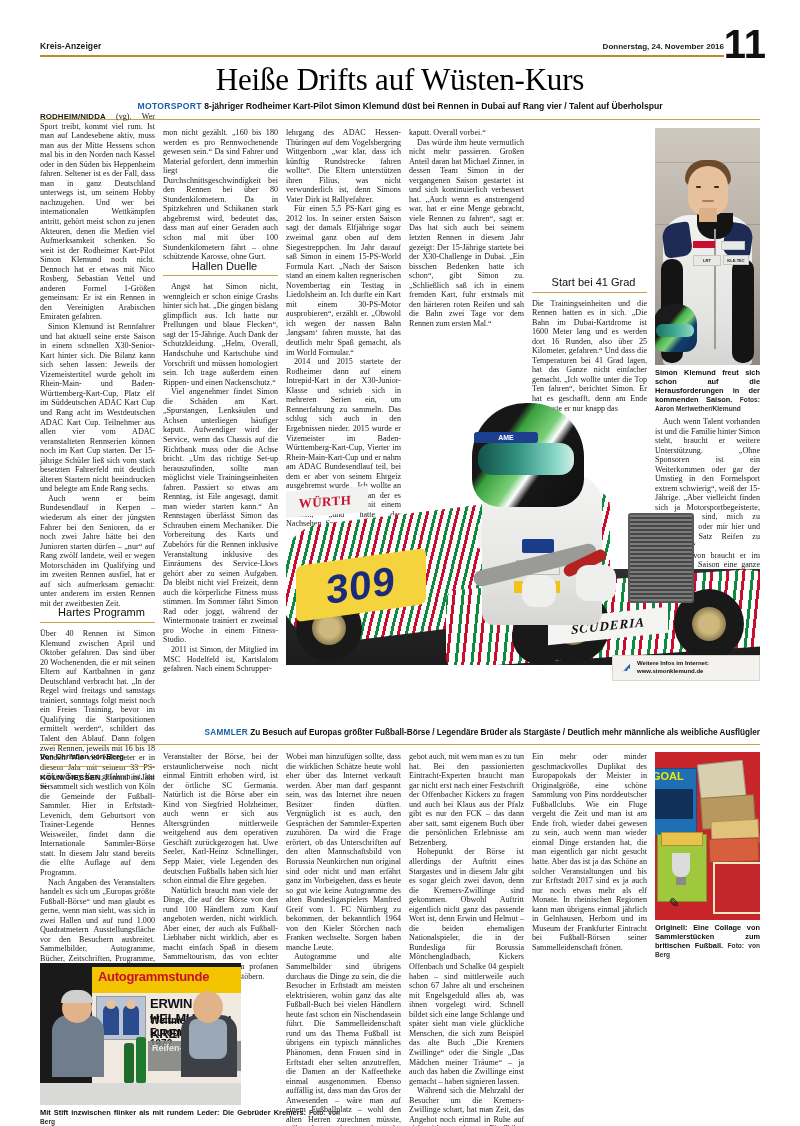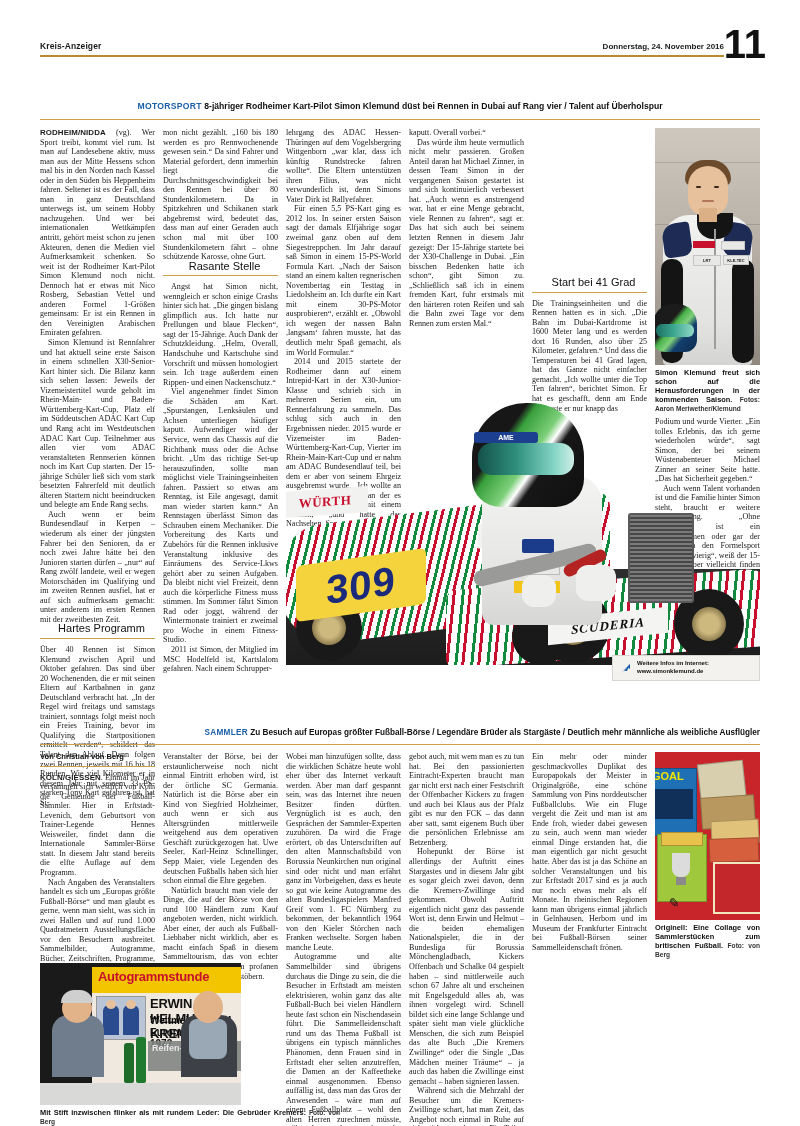--- a/index.html
+++ b/index.html
@@ -35,21 +35,21 @@
   .col p.noind{text-indent:0;}
   .col p.lead{text-indent:0;}
   .lead b{font-family:"Liberation Sans",sans-serif;font-size:7.9px;font-weight:700;letter-spacing:.1px;}
   .byline{font-family:"Liberation Sans",sans-serif;font-size:7.6px;font-weight:700;color:#111;}
 
   .subhead{font-family:"Liberation Sans",sans-serif;font-size:11px;font-weight:400;
     text-align:center;color:#111;margin:7px 0 0 0;text-indent:0;}
   .subhead-rule{height:1px;background:#c9a14a;margin:4px 0 6px 0;}
 
   
-  #c1{left:40px;  top:128px; width:115px;}
+  #c1{left:40px;  top:112px; width:115px;}
   #c2{left:163px; top:128px; width:115px;}
   #c3{left:286px; top:128px; width:115px;}
   #c4{left:409px; top:128px; width:115px;}
   #c5{left:532px; top:128px; width:115px;}
   #c6{left:655px; top:417px; width:105px;}
 
   
   .photo{position:absolute;overflow:hidden;}
   .cap{font-family:"Liberation Sans",sans-serif;font-size:7.4px;line-height:9px;
     font-weight:700;color:#111;text-align:justify;}
@@ -191,40 +191,41 @@
 
 <div class="page">
 
   <div class="masthead">
     <div class="mast-left">Kreis-Anzeiger</div>
     <div class="mast-date">Donnerstag, 24. November 2016</div>
     <div class="mast-page">11</div>
   </div>
   <div class="mast-rule"></div>
 
+  <div class="a1-head">Heiße Drifts auf Wüsten-Kurs</div>
   <div class="a1-sub">
     <span class="kicker">MOTORSPORT</span>
     <span>8-jähriger Rodheimer Kart-Pilot Simon Klemund düst bei Rennen in Dubai auf Rang vier / Talent auf Überholspur</span>
   </div>
   <div class="a1-rule"></div>
 
   <div class="col" id="c1">
     <p class="lead"><b>RODHEIM/NIDDA</b>
       <span>(vg).</span>
       <span>Wer Sport treibt, kommt viel rum. Ist man auf Landesebene aktiv, muss man aus der Mitte Hessens schon mal bis in den Norden nach Kassel oder in den Süden bis Heppenheim fahren. Seltener ist es der Fall, dass man in ganz Deutschland unterwegs ist, um seinem Hobby nachzugehen. Und wer bei internationalen Wettkämpfen antritt, gehört meist schon zu jenen Akteuren, denen die Medien viel Aufmerksamkeit schenken. So weit ist der Rodheimer Kart-Pilot Simon Klemund noch nicht. Dennoch hat er etwas mit Nico Rosberg, Sebastian Vettel und anderen Formel 1-Größen gemeinsam: Er ist ein Rennen in den Vereinigten Arabischen Emiraten gefahren.</span></p>
     <p>Simon Klemund ist Rennfahrer und hat aktuell seine erste Saison in einem schnellen X30-Senior-Kart hinter sich. Die Bilanz kann sich sehen lassen: Jeweils der Vizemeistertitel wurde geholt im Rhein-Main- und Baden-Württemberg-Kart-Cup, Platz elf im Süddeutschen ADAC Kart Cup und Rang acht im Westdeutschen ADAC Kart Cup. Teilnehmer aus allen vier vom ADAC veranstalteten Rennserien können noch im Kart Cup starten. Der 15-jährige Schüler ließ sich vom stark besetzten Fahrerfeld mit deutlich älteren Startern nicht beeindrucken und belegte am Ende Rang sechs.</p>
     <p>Auch wenn er beim Bundesendlauf in Kerpen – wiederum als einer der jüngsten Fahrer bei den Senioren, da er noch zwei Jahre hätte bei den Junioren starten dürfen – „nur“ auf Rang zwölf landete, weil er wegen Motorschäden im Qualifying und im zweiten Rennen ausfiel, hat er auf sich aufmerksam gemacht: unter anderem im ersten Rennen mit der zweitbesten Zeit.</p>
     <p class="subhead">Hartes Programm</p>
     <div class="subhead-rule"></div>
     <p class="noind">Über 40 Rennen ist Simon Klemund zwischen April und Oktober gefahren. Das sind über 20 Wochenenden, die er mit seinen Eltern auf Kartbahnen in ganz Deutschland verbracht hat. „In der Regel wird freitags und samstags trainiert, sonntags folgt meist noch ein Freies Training, bevor im Qualifying die Startpositionen ermittelt werden“, schildert das Talent den Ablauf. Dann folgen zwei Rennen, jeweils mit 16 bis 18 Runden. Wie viel Kilometer er in diesem Jahr mit seinem 33 PS-starken Tony Kart gefahren ist, hat Si-</p>
   </div>
 
   <div class="col" id="c2">
     <p class="noind">mon nicht gezählt. „160 bis 180 werden es pro Rennwochenende gewesen sein.“ Da sind Fahrer und Material gefordert, denn immerhin liegt die Durchschnittsgeschwindigkeit bei den Rennen bei über 80 Stundenkilometern. Da in Spitzkehren und Schikanen stark abgebremst wird, bedeutet das, dass man auf einer Geraden auch schon mal mit über 100 Stundenkilometern fährt – ohne schützende Karosse, ohne Gurt.</p>
-    <p class="subhead">Rasante Stelle</p>
+    <p class="subhead">Hallen Duelle</p>
     <div class="subhead-rule"></div>
     <p>Angst hat Simon nicht, wenngleich er schon einige Crashs hinter sich hat. „Die gingen bislang glimpflich aus. Ich hatte nur Prellungen und blaue Flecken“, sagt der 15-Jährige. Auch Dank der Schutzkleidung. „Helm, Overall, Handschuhe und Kartschuhe sind Vorschrift und müssen homologiert sein. Ich trage außerdem einen Rippen- und einen Nackenschutz.“</p>
     <p>Viel angenehmer findet Simon die Schäden am Kart. „Spurstangen, Lenksäulen und Achsen unterliegen häufiger kaputt. Aufwendiger wird der Service, wenn das Chassis auf die Richtbank muss oder die Achse bricht. „Um das richtige Set-up herauszufinden, sollte man möglichst viele Trainingseinheiten fahren. Passiert so etwas am Renntag, ist Eile angesagt, damit man wieder starten kann.“ An Rennstagen überlässt Simon das Schrauben einem Mechaniker. Die Vorbereitung des Karts und Zubehörs für die Rennen inklusive Veranstaltung inklusive des Einräumens des Service-Lkws gehört aber zu seinen Aufgaben. Da bleibt nicht viel Freizeit, denn auch die körperliche Fitness muss stimmen. Im Sommer fährt Simon Rad oder joggt, während der Wintermonate trainiert er zweimal pro Woche in einem Fitness-Studio.</p>
     <p>2011 ist Simon, der Mitglied im MSC Hodelfeld ist, Kartslalom gefahren. Nach einem Schrupper-</p>
   </div>
 
   <div class="col" id="c3">
     <p class="noind">lehrgang des ADAC Hessen-Thüringen auf dem Vogelsbergring Wittgenborn „war klar, dass ich künftig Rundstrecke fahren wollte“. Die Eltern unterstützen ihren Filius, was nicht verwunderlich ist, denn Simons Vater Dirk ist Rallyefahrer.</p>
     <p>Für einen 5,5 PS-Kart ging es 2012 los. In seiner ersten Saison sagt der damals Elfjährige sogar zweimal ganz oben auf dem Siegestreppchen. Im Jahr darauf saß Simon in einem 15-PS-World Formula Kart. „Nach der Saison stand an einem kalten regnerischen Novembertag ein Testtag in Liedolsheim an. Ich durfte ein Kart mit einem 30-PS-Motor ausprobieren“, erzählt er. „Obwohl ich wegen der nassen Bahn ,langsam‘ fahren musste, hat das deutlich mehr Spaß gemacht, als im World Formular.“</p>
     <p>2014 und 2015 startete der Rodheimer dann auf einem Intrepid-Kart in der X30-Junior-Klasse und schrieb sich in mehreren Serien ein, um Rennerfahrung zu sammeln. Das schlug sich auch in den Ergebnissen nieder. 2015 wurde er Vizemeister im Baden-Württemberg-Kart-Cup, Vierter im Rhein-Main-Kart-Cup und er nahm am ADAC Bundesendlauf teil, bei dem er aber von seinem Ehrgeiz ausgebremst wurde. „Ich wollte an einer Stelle überholen, an der es nicht ging“, sagt er mit einem Grinsen, „und hatte das Nachsehen. Spurstangen</p>
@@ -236,21 +237,20 @@
   </div>
 
   <div class="col" id="c5">
     <p class="noind" style="height:150px;visibility:hidden">.</p>
     <p class="subhead">Start bei 41 Grad</p>
     <div class="subhead-rule"></div>
     <p class="noind">Die Trainingseinheiten und die Rennen hatten es in sich. „Die Bahn im Dubai-Kartdrome ist 1600 Meter lang und es werden dort 16 Runden, also über 25 Kilometer, gefahren.“ Und dass die Temperaturen bei 41 Grad lagen, hat das Ganze nicht einfacher gemacht. „Ich wollte unter die Top Ten fahren“, berichtet Simon. Er hat es geschafft, denn am Ende verpasste er nur knapp das</p>
   </div>
 
   <div class="col" id="c6">
-    <p class="noind">Podium und wurde Vierter. „Ein tolles Erlebnis, das ich gerne wiederholen würde“, sagt Simon, der bei seinem Wüstenabenteuer Michael Zinner an seiner Seite hatte. „Das hat Sicherheit gegeben.“</p>
     <p>Auch wenn Talent vorhanden ist und die Familie hinter Simon steht, braucht er weitere Unterstützung. „Ohne Sponsoren ist ein Weiterkommen oder gar der Umstieg in den Formelsport extrem schwierig“, weiß der 15-Jährige. „Aber vielleicht finden sich ja Motorsportbegeisterte, die bereit sind, mich zu unterstützen oder mir hier und da einen Satz Reifen zu spendieren.“</p>
     <p>Denn davon braucht er im Laufe einer Saison eine ganze Menge.</p>
   </div>
 
   <div class="photo" id="portrait">
     <div class="pt-wall"></div>
     <div class="pt-wallline" style="top:34px"></div>
     <div class="pt-wallline" style="top:96px"></div>
     <div class="pt-body">
       <div class="pt-shoulderL"></div>

